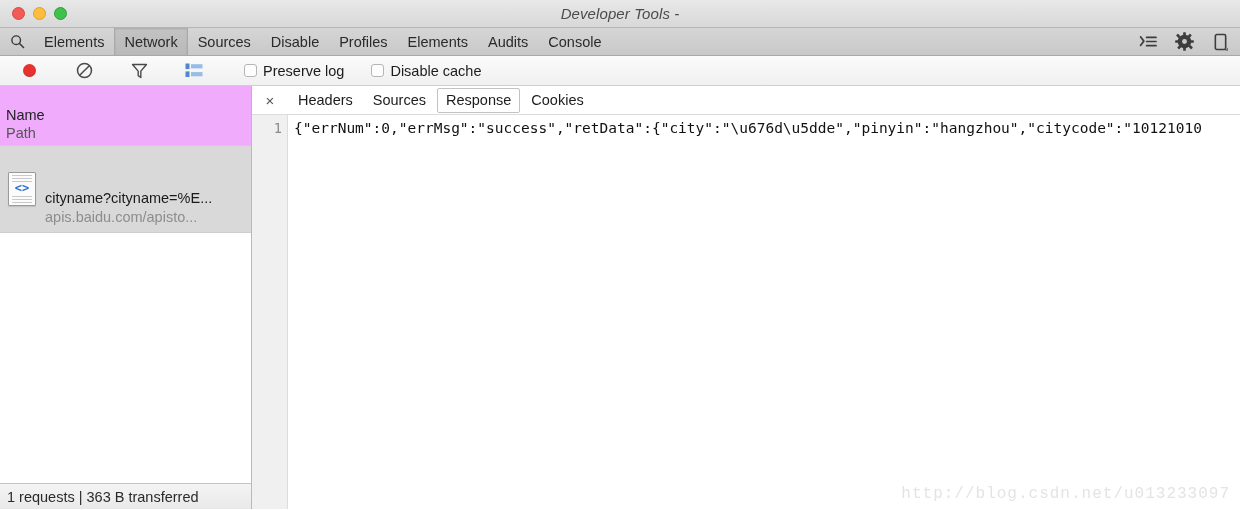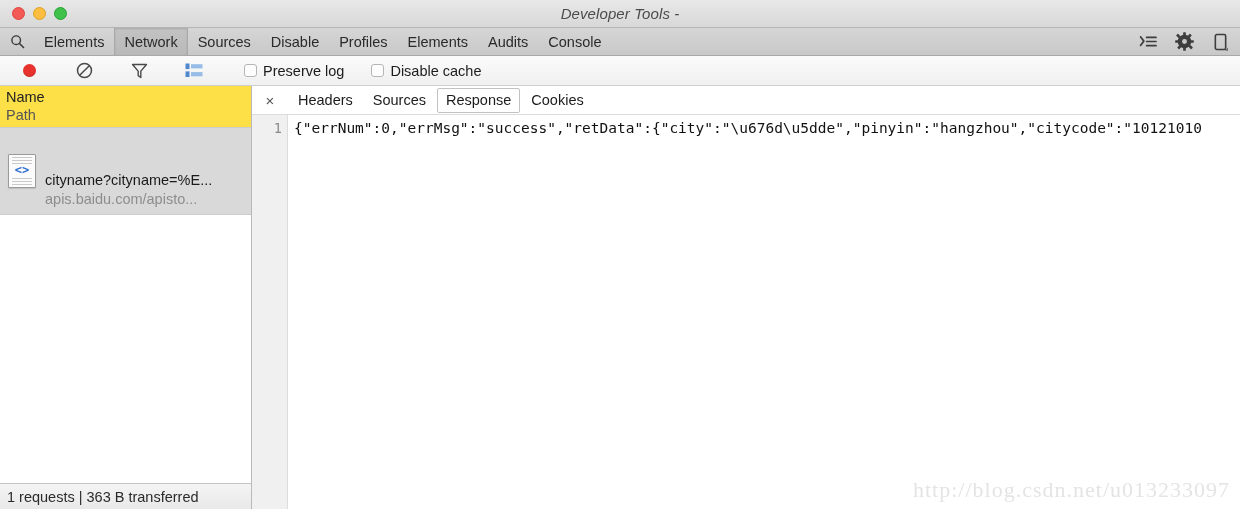--- a/index.html
+++ b/index.html
@@ -168,22 +168,22 @@
     width: 252px;
     min-width: 252px;
     border-right: 1px solid #b9b9b9;
     box-sizing: border-box;
     display: flex;
     flex-direction: column;
     background: #ffffff;
     position: relative;
   }
   .col-head {
-    padding: 2px 0 3px 6px;
-    background: #fde047;
+    padding: 20px 0 3px 6px;
+    background: #f0abfc;
   }
   .col-head .ch {
     font-size: 14.5px;
     color: #222;
     line-height: 18px;
   }
   .col-head .ch.sub {
     color: #555;
   }
   .req-list {
@@ -322,22 +322,22 @@
     font-size: 14.5px;
     line-height: 19px;
     color: #111;
     white-space: pre;
     overflow: hidden;
   }
   .watermark {
     position: absolute;
     right: 10px;
     bottom: 6px;
-    font-family: Liberation Serif, serif;
-    font-size: 22px;
+    font-family: Liberation Mono, monospace;
+    font-size: 16px;
     letter-spacing: 1px;
     color: #e4e4e4;
     white-space: nowrap;
   }
 </style>
 </head>
 <body>
 
 <div class="window">
 

